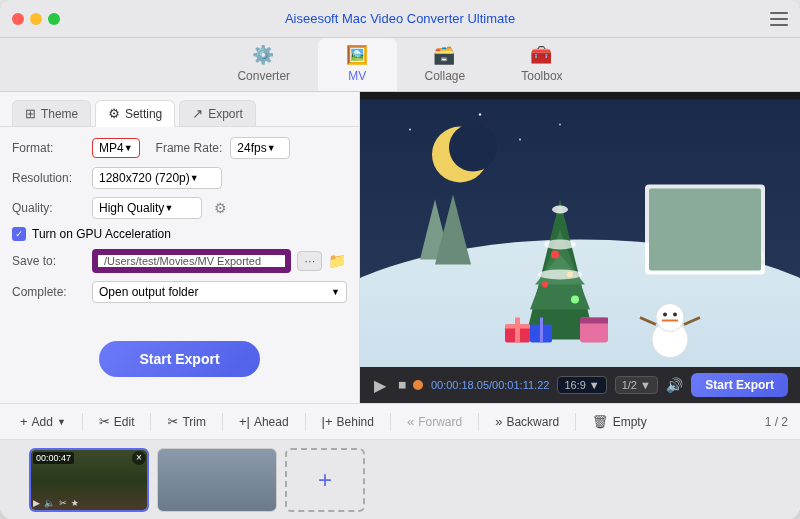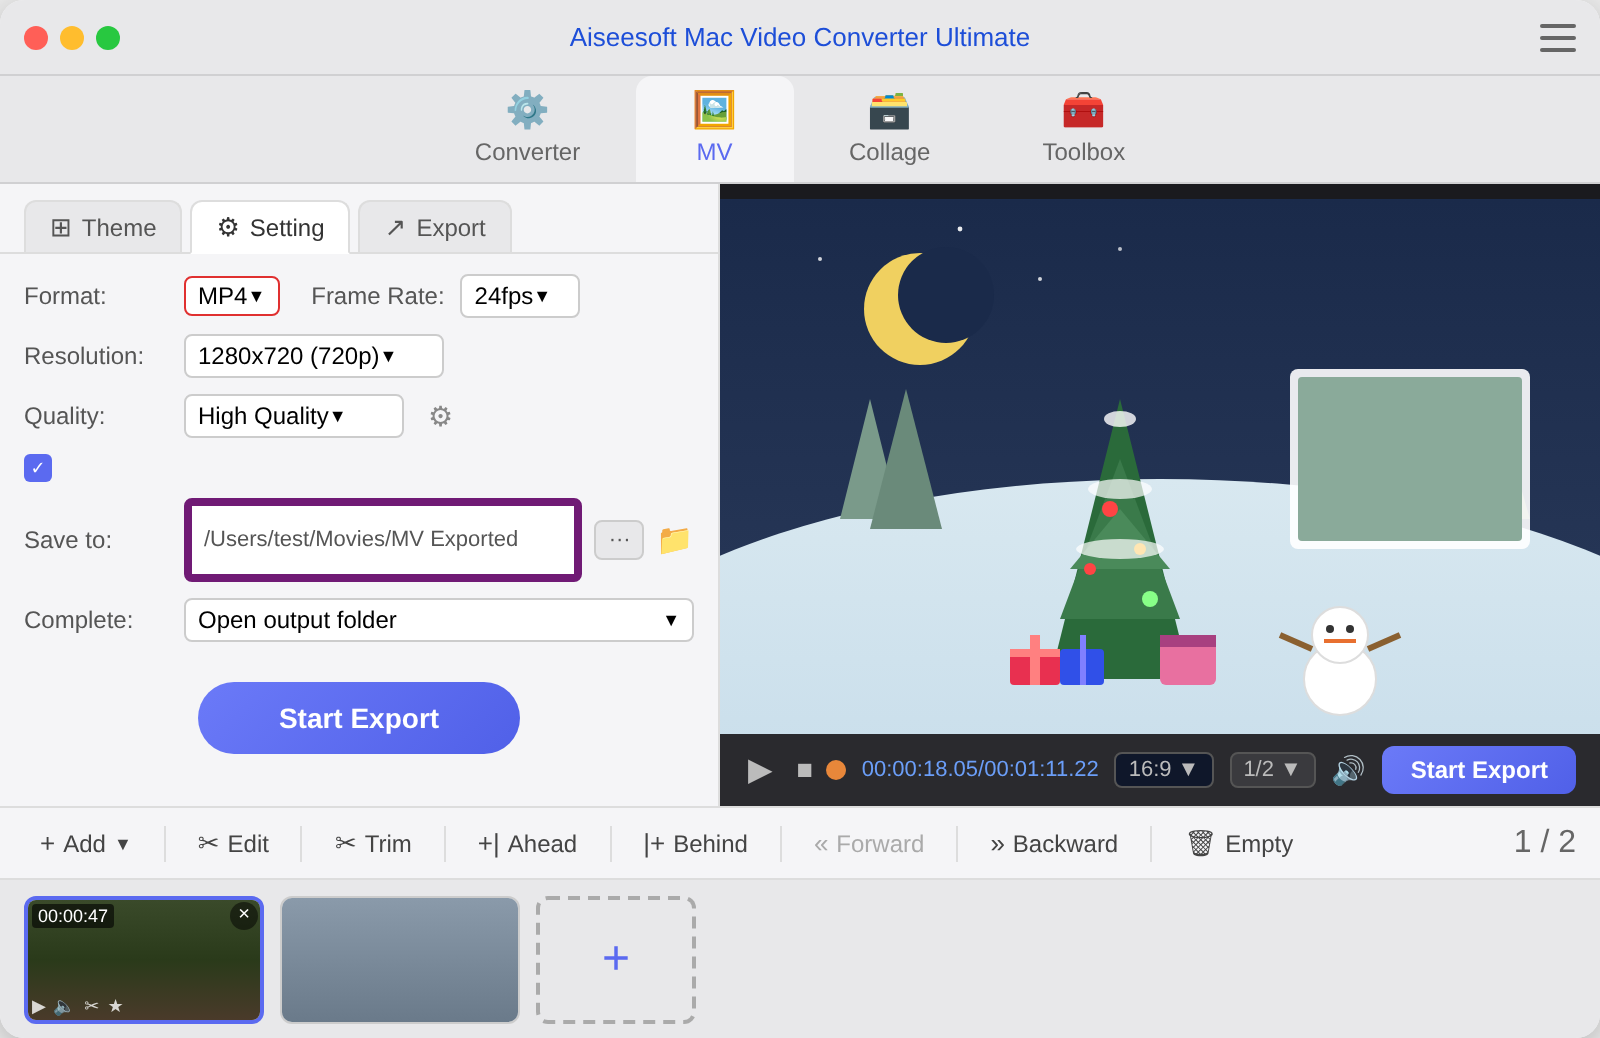--- a/index.html
+++ b/index.html
@@ -248,23 +248,23 @@
     .save-to-row {
       display: flex;
       align-items: center;
       gap: 6px;
     }
     .save-path {
       flex: 1;
       font-size: 11px;
       color: #555;
       background: #fff;
-      border: 4px solid #701a75;
-      border-radius: 4px;
-      padding: 11px 6px;
+      border: 6px solid #701a75;
+      border-radius: 4px;
+      padding: 0 6px;
       overflow: hidden;
       text-overflow: ellipsis;
       white-space: nowrap;
     }
     .dots-btn {
       background: #e8e8ea;
       border: 1px solid #ccc;
       border-radius: 4px;
       padding: 3px 6px;
       font-size: 11px;
@@ -423,21 +423,21 @@
       font-size: 12px;
       color: #444;
       cursor: pointer;
       border-radius: 4px;
     }
     .toolbar-btn.disabled { color: #aaa; cursor: default; }
     .toolbar-btn .btn-icon { font-size: 13px; }
     .toolbar-separator { width: 1px; height: 18px; background: #ddd; margin: 0 2px; }
     .toolbar-spacer { flex: 1; }
     .page-indicator {
-      font-size: 16px;
+      font-size: 12px;
       color: #666;
     }
     
     .filmstrip {
       background: #e8e8ea;
       border-top: 1px solid #ddd;
       height: 80px;
       display: flex;
       align-items: center;
       padding: 8px 12px;
@@ -448,20 +448,21 @@
       height: 64px;
       border-radius: 6px;
       overflow: hidden;
       position: relative;
       flex-shrink: 0;
       cursor: pointer;
       border: 1px solid #ccc;
     }
     .film-thumb-active {
       border: 2px solid #5b6af0;
+      margin-left: 17px;
     }
     .thumb-bg-1 {
       width: 100%;
       height: 100%;
       background: linear-gradient(180deg, #3a4a2a 0%, #2a3a1a 50%, #4a3a2a 100%);
     }
     .thumb-badge {
       position: absolute;
       top: 2px;
       left: 2px;
@@ -610,20 +611,21 @@
           <span class="form-label">Quality:</span>
           <div class="quality-select">
             <span>High Quality</span>
             <span class="chevron small-arrow">▼</span>
           </div>
           <span class="gear-icon">⚙</span>
         </div>
 
         <div class="gpu-row">
           <div class="checkbox-blue">✓</div>
+          <span>Turn on GPU Acceleration</span>
         </div>
 
         <div class="form-row">
           <span class="form-label">Save to:</span>
           <div class="save-to-row" style="flex:1">
             <div class="save-path">/Users/test/Movies/MV Exported</div>
             <button class="dots-btn">···</button>
             <button class="folder-btn">📁</button>
           </div>
         </div>

